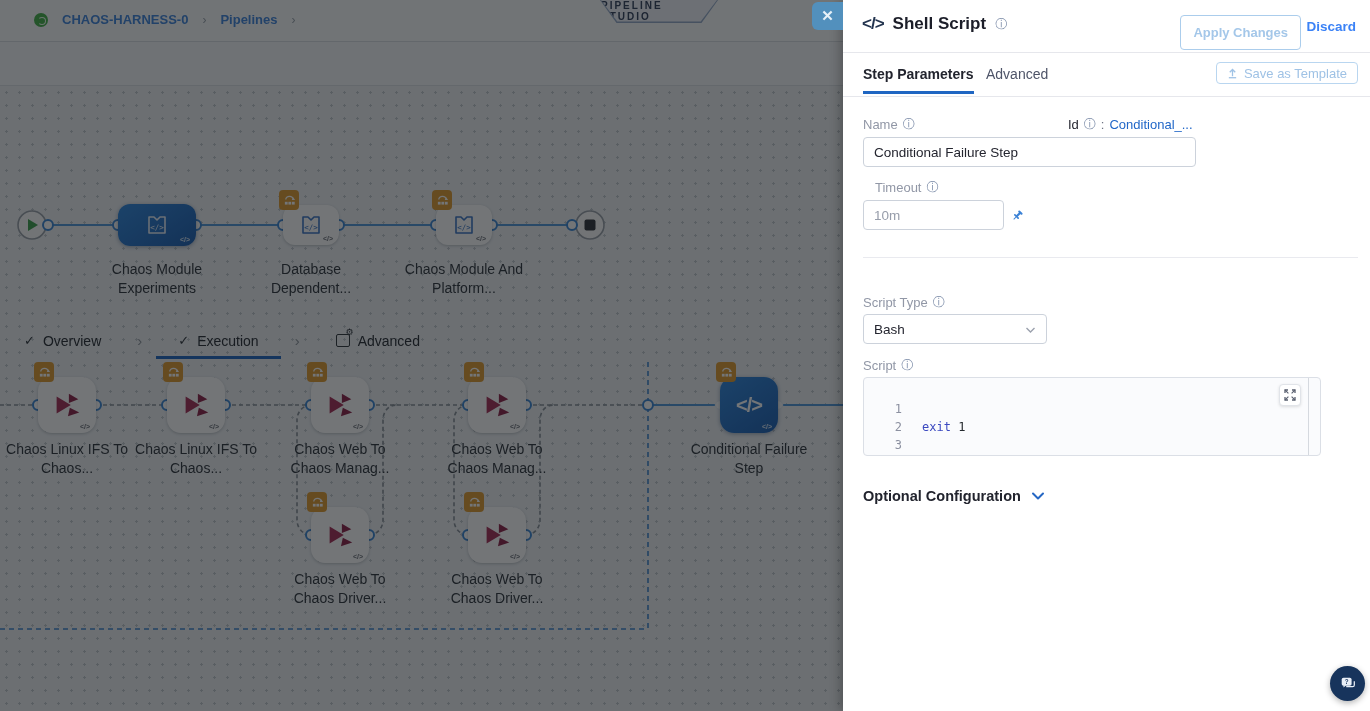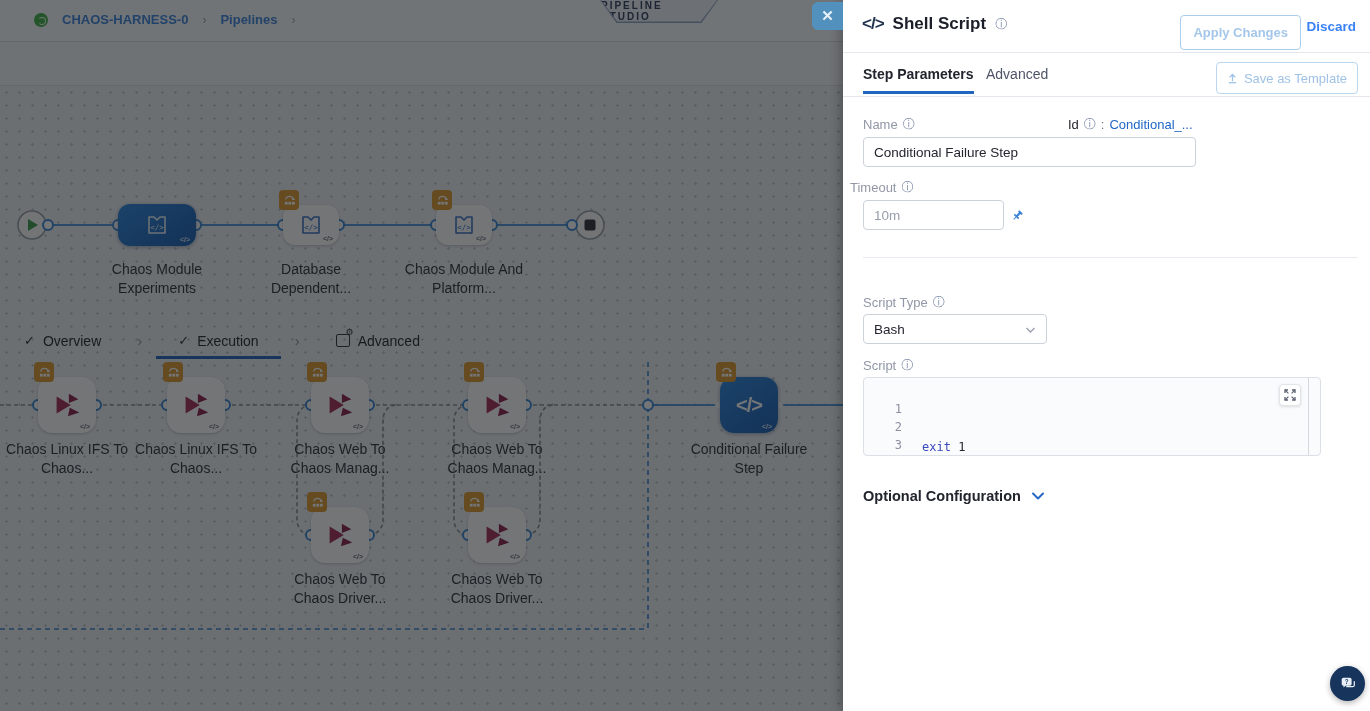--- a/index.html
+++ b/index.html
@@ -89,21 +89,21 @@
   .info-ic { font-size:12px; color:#7c8ca8; font-style:normal; }
   .btn-apply { position:absolute; right:69px; top:15px; height:35px; padding:0 12px; background:#ffffff;
                border:1px solid #abcdec; border-radius:4px; color:#a4c7e9; font-size:13px; font-weight:600; }
   .link-discard { position:absolute; right:14px; top:19px; font-size:13.5px; font-weight:700; color:#3b82f6; cursor:pointer; }
 
   .p-tabs { position:absolute; left:0; top:53px; width:100%; height:44px; border-bottom:1px solid #e6e7ec; }
   .p-tab { position:absolute; top:13px; font-size:14px; color:#4e5468; cursor:pointer; }
   .p-tab.first { left:20px; font-weight:700; color:#22242e; }
   .p-tab.first::after { content:""; position:absolute; left:0; right:0; bottom:-12px; height:3px; background:#1f66c2; }
   .p-tab.second { left:143px; }
-  .btn-savetpl { position:absolute; right:12px; top:9px; height:32px; padding:0 10px; display:flex; align-items:center; gap:6px;
+  .btn-savetpl { position:absolute; right:12px; top:9px; height:22px; padding:0 10px; display:flex; align-items:center; gap:6px;
                  background:#ffffff; border:1px solid #b9d6f0; border-radius:4px; color:#9fc2e5; font-size:13px; }
 
   .f-label { position:absolute; font-size:13px; color:#9197a6; display:flex; gap:5px; align-items:center; }
   .f-input { position:absolute; height:30px; border:1px solid #ccd2db; border-radius:4px; background:#fff;
              font-size:13.5px; color:#24252f; padding:0 10px; font-family:"Liberation Sans",sans-serif; }
   .f-input.gray { color:#979daa; }
   .id-row { position:absolute; left:225px; top:116px; font-size:13px; display:flex; gap:5px; align-items:center; }
   .id-label { color:#24252f; }
   .id-colon { color:#6d7382; }
   .id-value { color:#2167c8; cursor:pointer; }
@@ -114,21 +114,21 @@
   .sel-chevron { position:absolute; right:10px; top:11px; color:#9ba1ad; }
   .select-box { position:absolute; left:20px; top:314px; width:184px; height:30px; border:1px solid #ccd2db;
                 border-radius:4px; font-size:13.5px; color:#24252f; display:flex; align-items:center;
                 padding:0 10px; cursor:pointer; }
 
   .editor { position:absolute; left:20px; top:377px; width:458px; height:79px; background:#fafbfd;
             border:1px solid #dbdfe6; border-radius:4px; overflow:hidden;
             font-family:"DejaVu Sans Mono", monospace; font-size:12px; line-height:18px; }
   .ed-line { position:absolute; left:0; width:100%; height:18px; white-space:pre; }
   .ed-num { position:absolute; left:0; width:38px; text-align:right; color:#8b90a0; }
-  .ed-code { position:absolute; left:58px; white-space:pre;margin-top:20px; }
+  .ed-code { position:absolute; left:58px; white-space:pre; }
   .tok-kw { color:#3b49c0; }
   .tok-plain { color:#24292e; }
   .tok-comment { color:#3d9a50; }
   .ed-ruler { position:absolute; right:11px; top:0; bottom:0; width:1px; background:#d5d9df; z-index:3; }
   .ed-expand { position:absolute; right:18px; top:8px; width:22px; height:22px; background:#ffffff;
                border:1px solid #e1e4e9; border-radius:4px; box-shadow:0 1px 3px rgba(0,0,0,0.12);
                display:flex; align-items:center; justify-content:center; cursor:pointer; z-index:4; }
 
   .opt-cfg { position:absolute; left:20px; top:488px; display:flex; align-items:center; gap:10px;
              font-size:14.5px; font-weight:700; color:#22242e; cursor:pointer; }
@@ -485,21 +485,21 @@
       <span class="info-ic">ⓘ</span>
     </div>
     <div class="id-row">
       <span class="id-label">Id</span>
       <span class="info-ic">ⓘ</span>
       <span class="id-colon">:</span>
       <span class="id-value">Conditional_...</span>
     </div>
     <input class="f-input" style="left: 20px; top: 137px; width: 333px;" value="Conditional Failure Step">
 
-    <div class="f-label" style="left:7px; top:179px;justify-content:center;">
+    <div class="f-label" style="left:32px; top:179px;justify-content:center;">
       <span>Timeout</span>
       <span class="info-ic">ⓘ</span>
     </div>
     <input class="f-input gray" style="left: 20px; top: 200px; width: 141px;" value="10m">
     <div class="pin-btn">
       <svg width="13" height="13" viewBox="0 0 14 14">
           <g transform="rotate(45 7 7)" fill="#3b82d6">
             <rect x="4.2" y="1.5" width="5.6" height="2.2" rx="1"></rect>
             <rect x="5.8" y="2.5" width="2.4" height="6" rx="1"></rect>
             <rect x="3.6" y="7.6" width="6.8" height="1.8" rx="0.9"></rect>

